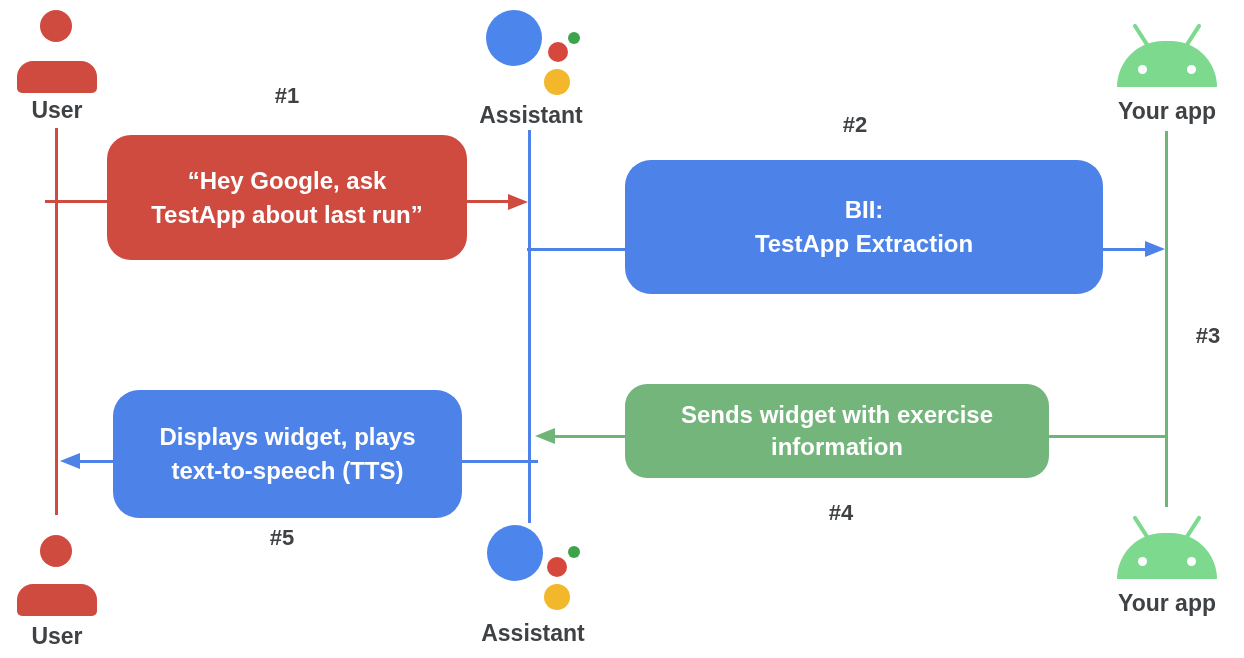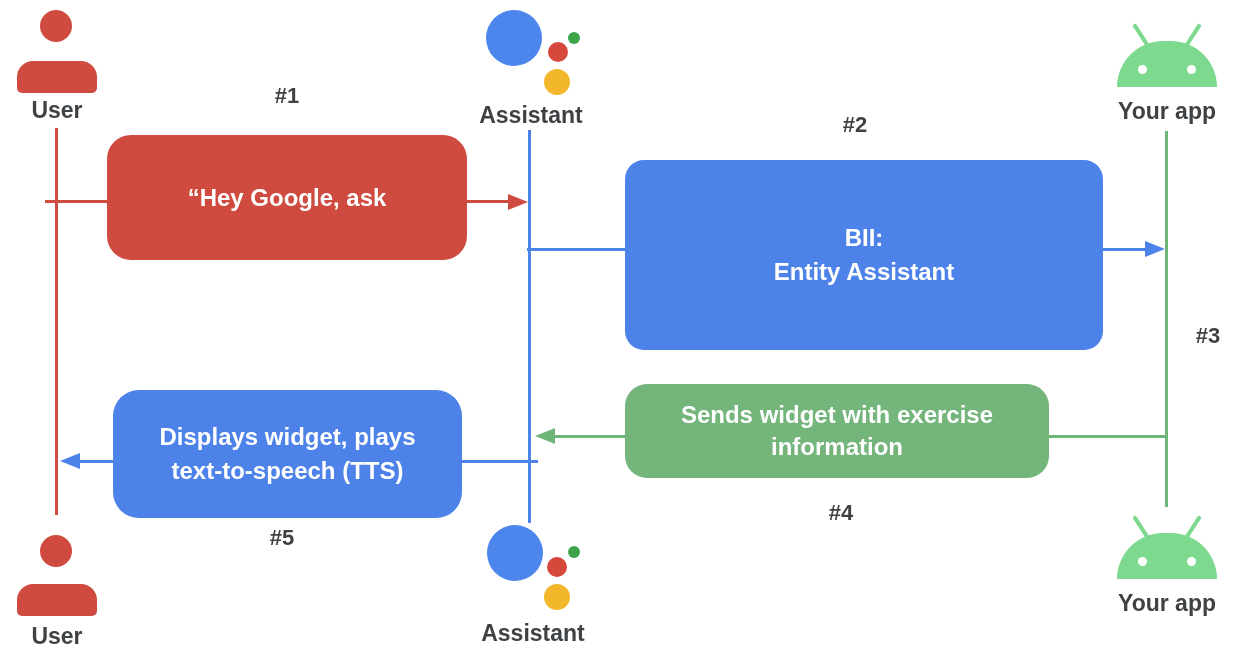--- a/index.html
+++ b/index.html
@@ -61,25 +61,26 @@
   <div class="ah ah-r ah-blue" style="left:1145px;top:241px;"></div>
 
   <div class="hline bg-greenline" style="left:555px;top:435px;width:613px;"></div>
   <div class="ah ah-l ah-green" style="left:535px;top:428px;"></div>
 
   <div class="hline bg-blue" style="left:80px;top:460px;width:458px;"></div>
   <div class="ah ah-l ah-blue" style="left:60px;top:453px;"></div>
 
   <div class="msg-box box-red" style="left:107px;top:135px;width:360px;height:125px;">
     <div>“Hey Google, ask</div>
+    <div>TestApp about last run”</div>
   </div>
 
-  <div class="msg-box box-blue" style="left:625px;top:160px;width:478px;height:190px;border-radius:19px;">
+  <div class="msg-box box-blue" style="left:625px;top:160px;width:478px;height:134px;">
     <div>BII:</div>
-    <div>Entity Assistant</div>
+    <div>TestApp Extraction</div>
   </div>
 
   <div class="msg-box box-green" style="left:625px;top:384px;width:424px;height:94px;">
     <div>Sends widget with exercise</div>
     <div>information</div>
   </div>
 
   <div class="msg-box box-blue" style="left:113px;top:390px;width:349px;height:128px;">
     <div>Displays widget, plays</div>
     <div>text-to-speech (TTS)</div>

